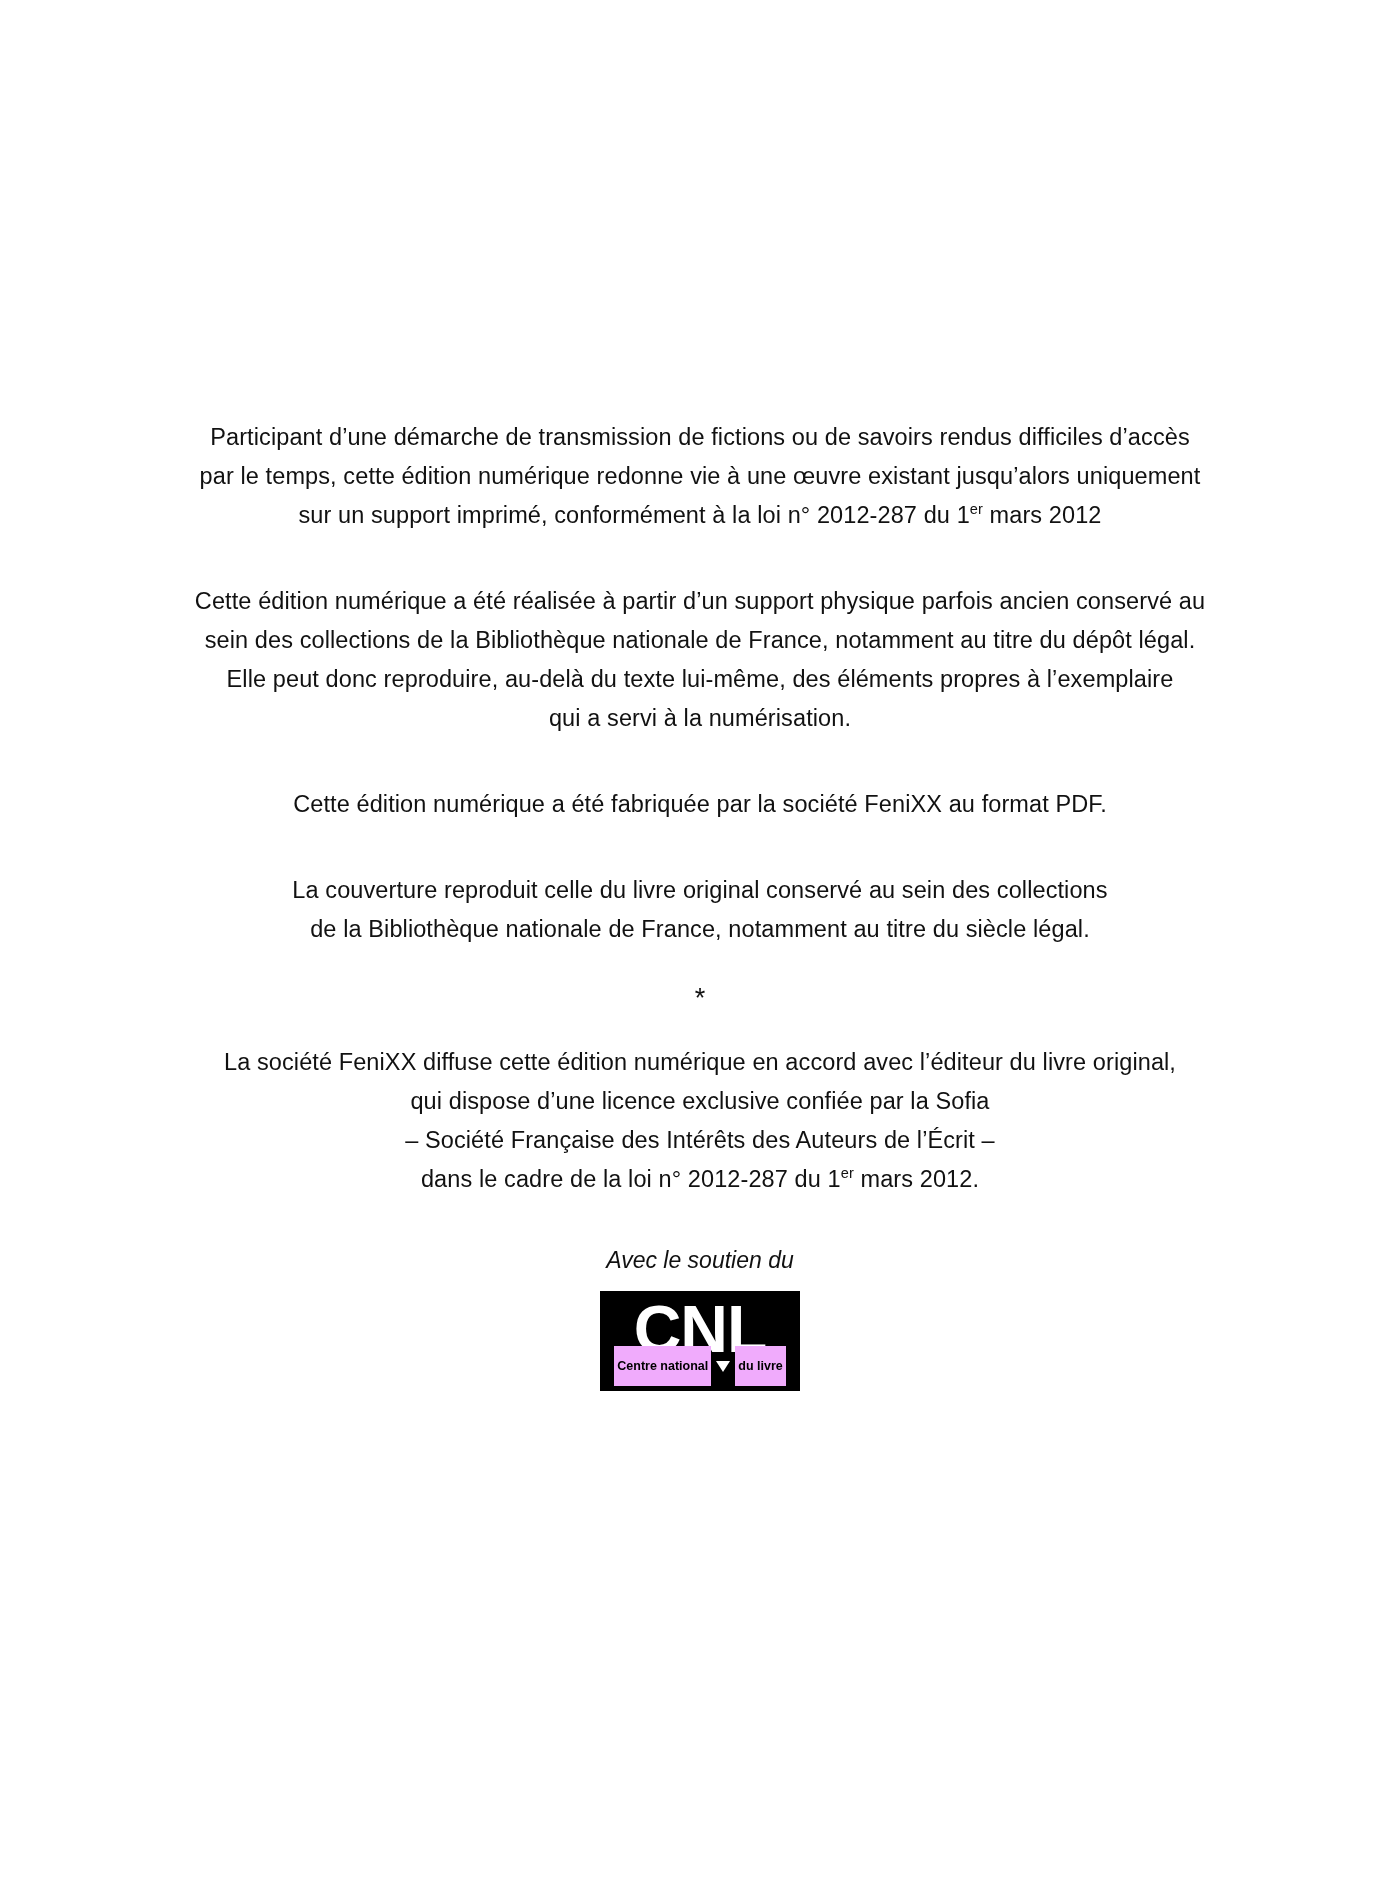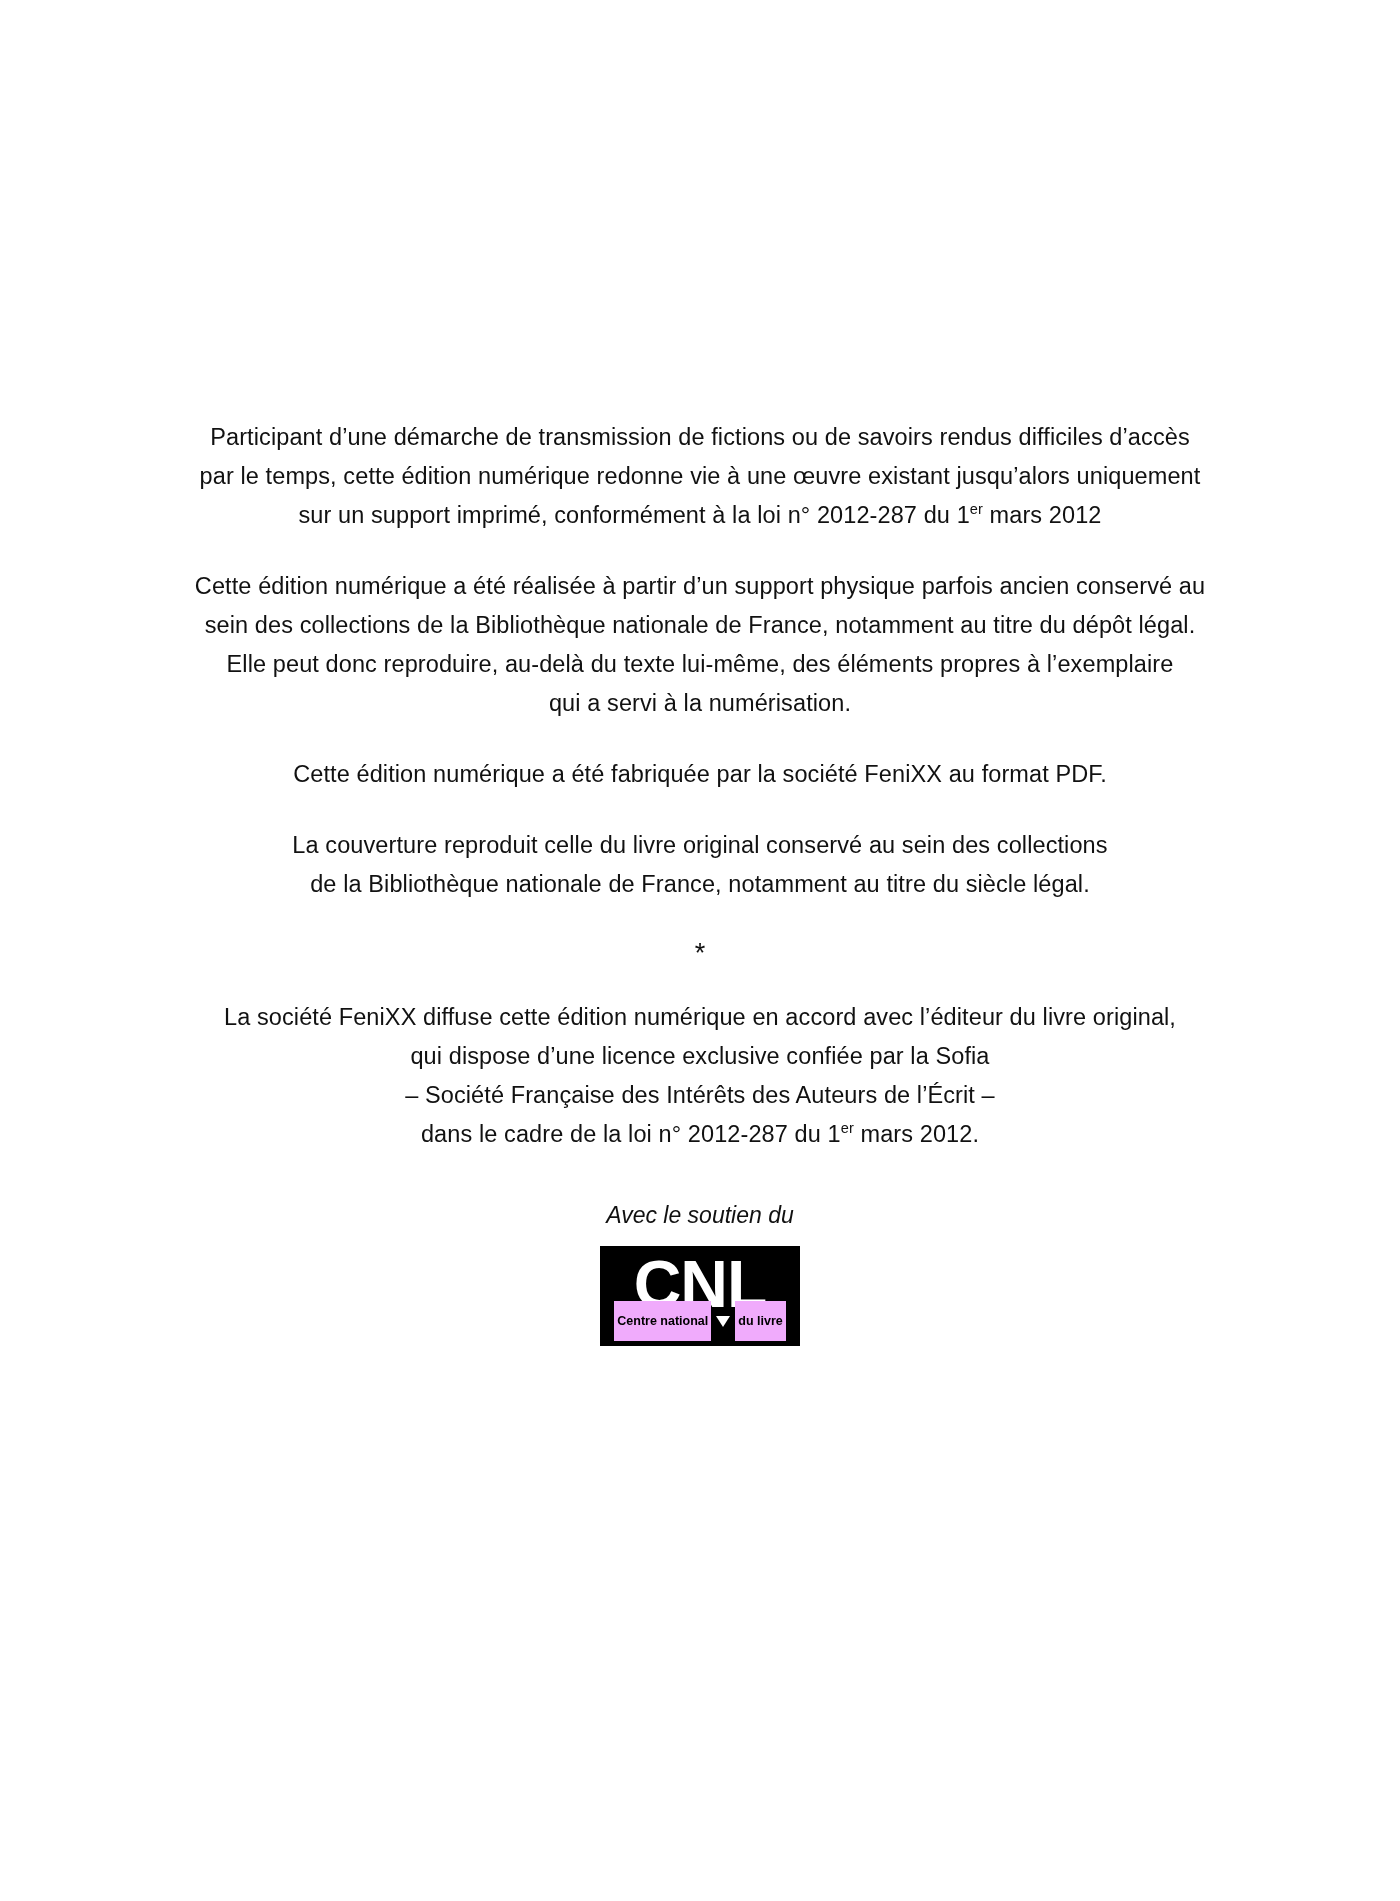--- a/index.html
+++ b/index.html
@@ -31,21 +31,21 @@
   .para {
     text-align: center;
     font-size: 23.5px;
     line-height: 39px;
     color: #111111;
     margin: 0 auto;
     width: 1130px;
     letter-spacing: 0.1px;
   }
   .para + .para {
-    margin-top: 32px;
+    margin-top: 47px;
   }
   .para .line {
     display: block;
     white-space: nowrap;
   }
   sup {
     font-size: 0.62em;
     vertical-align: super;
     line-height: 0;
   }

